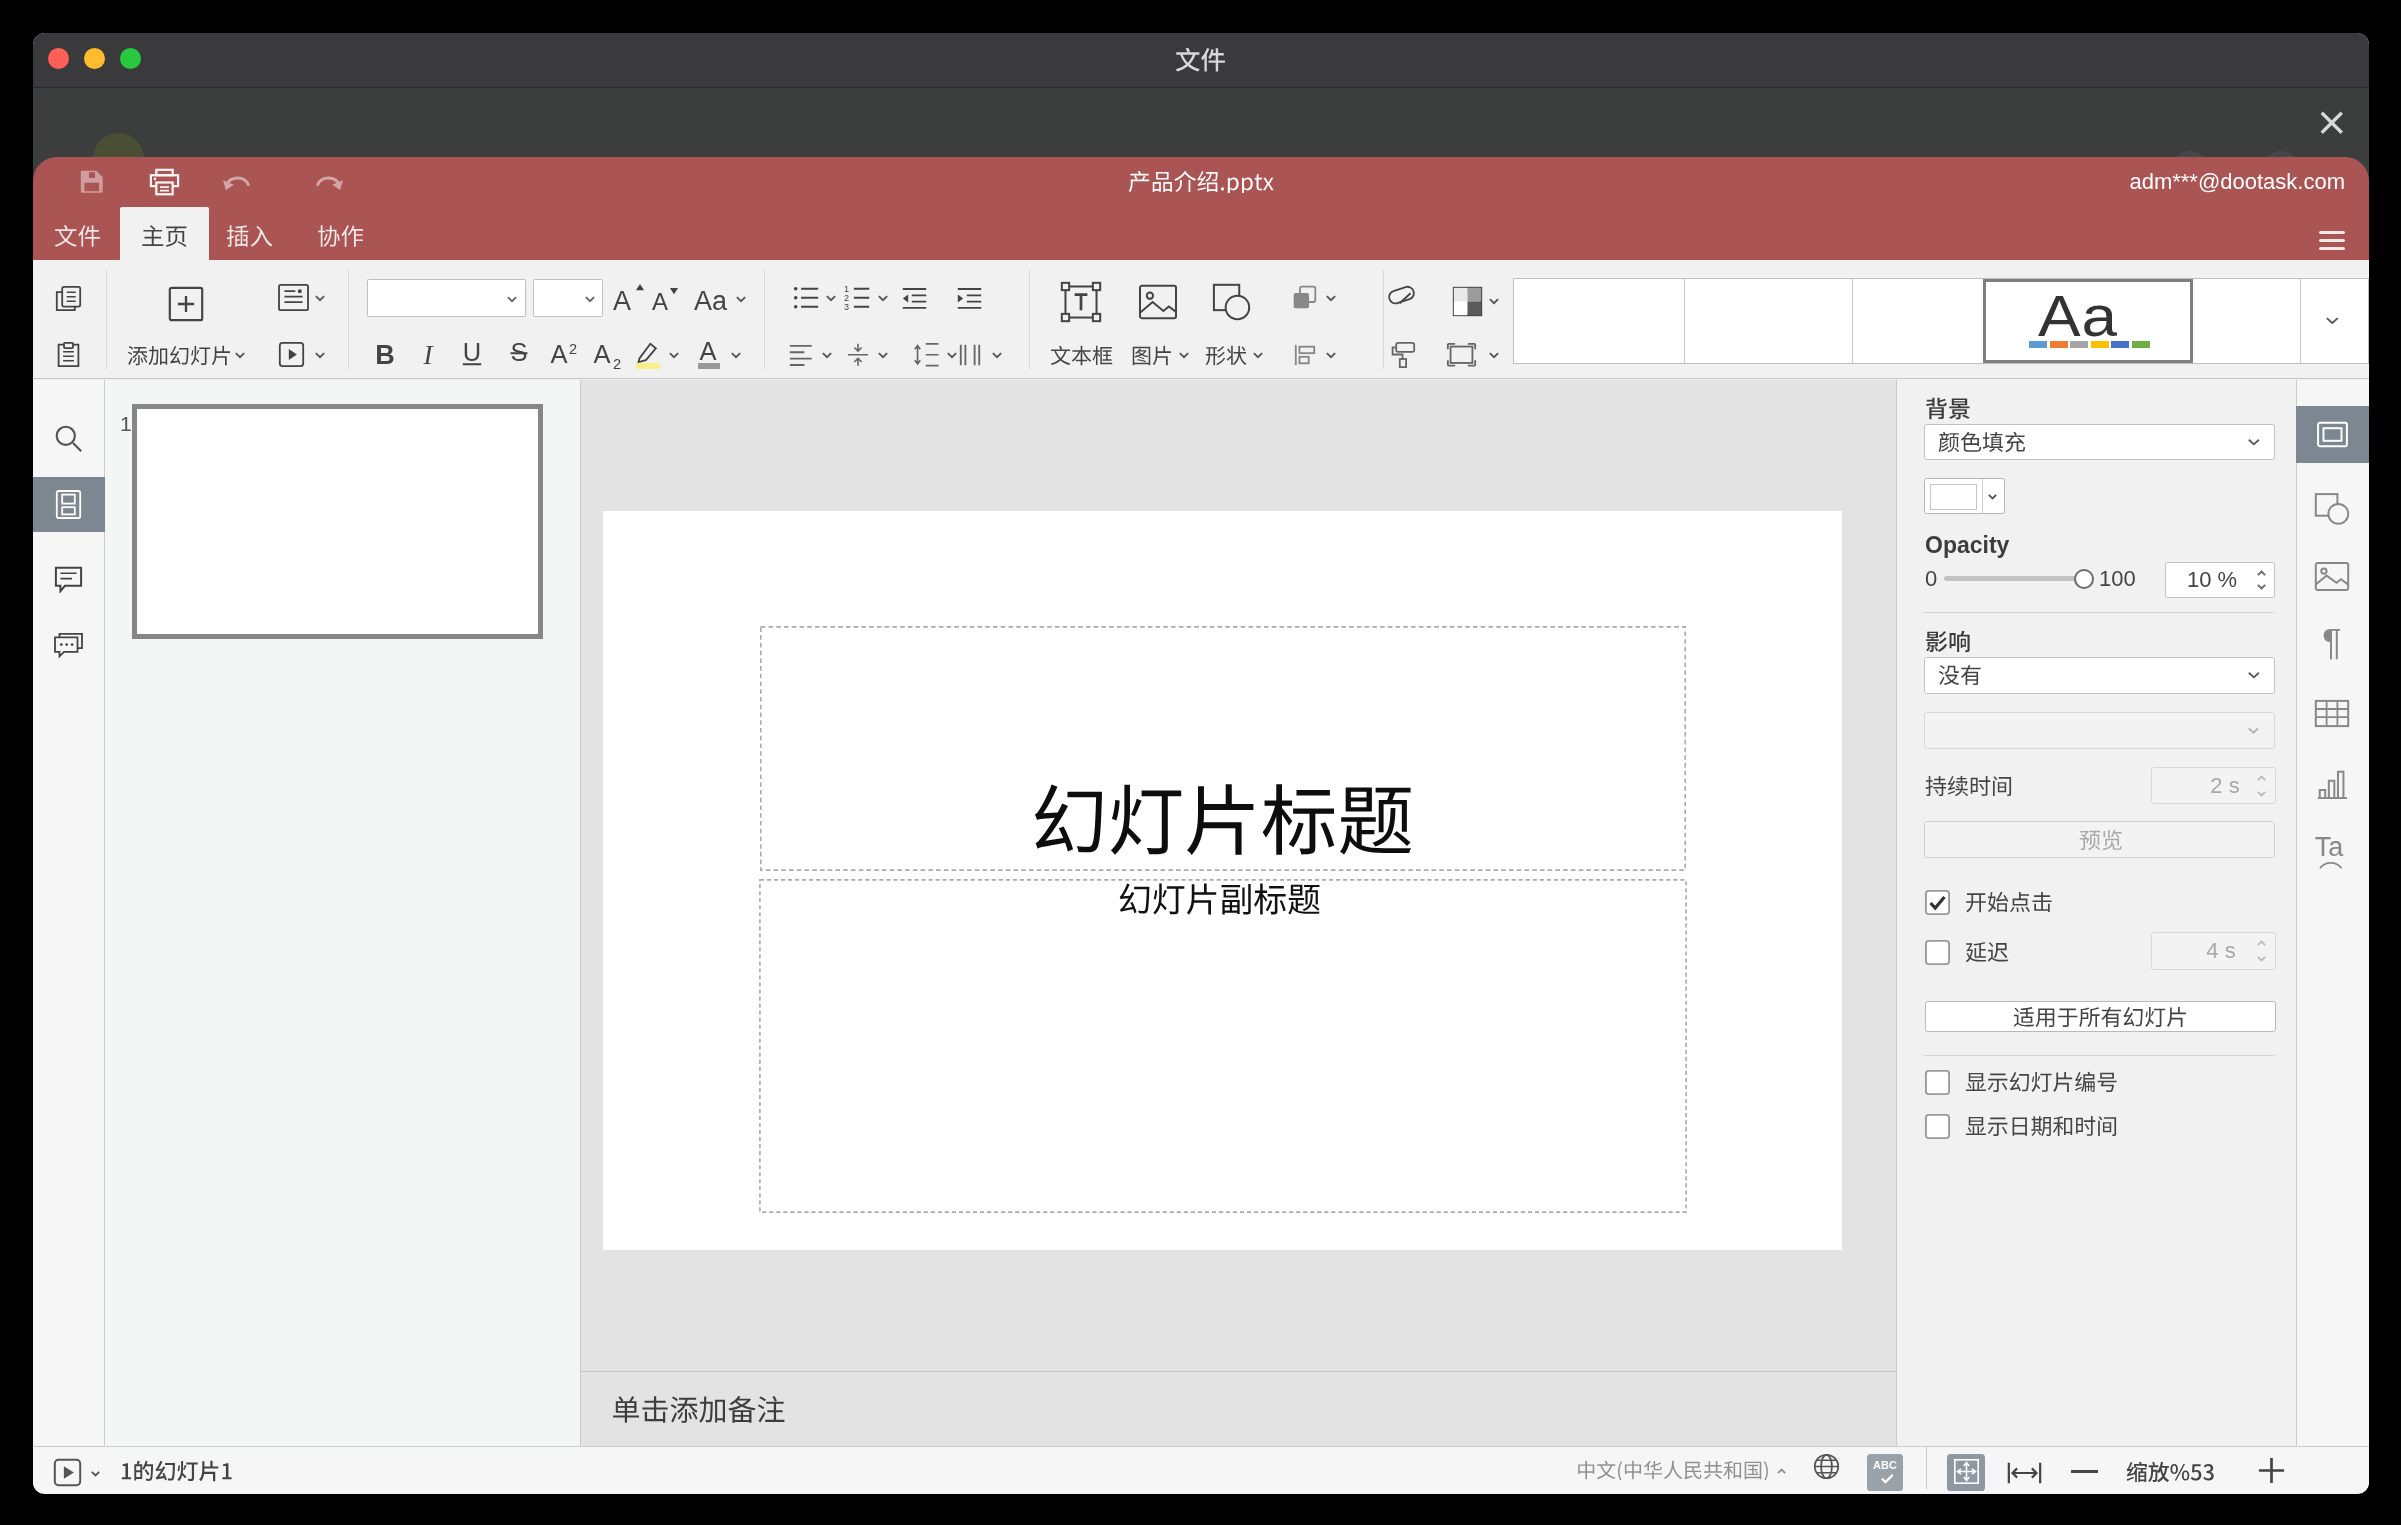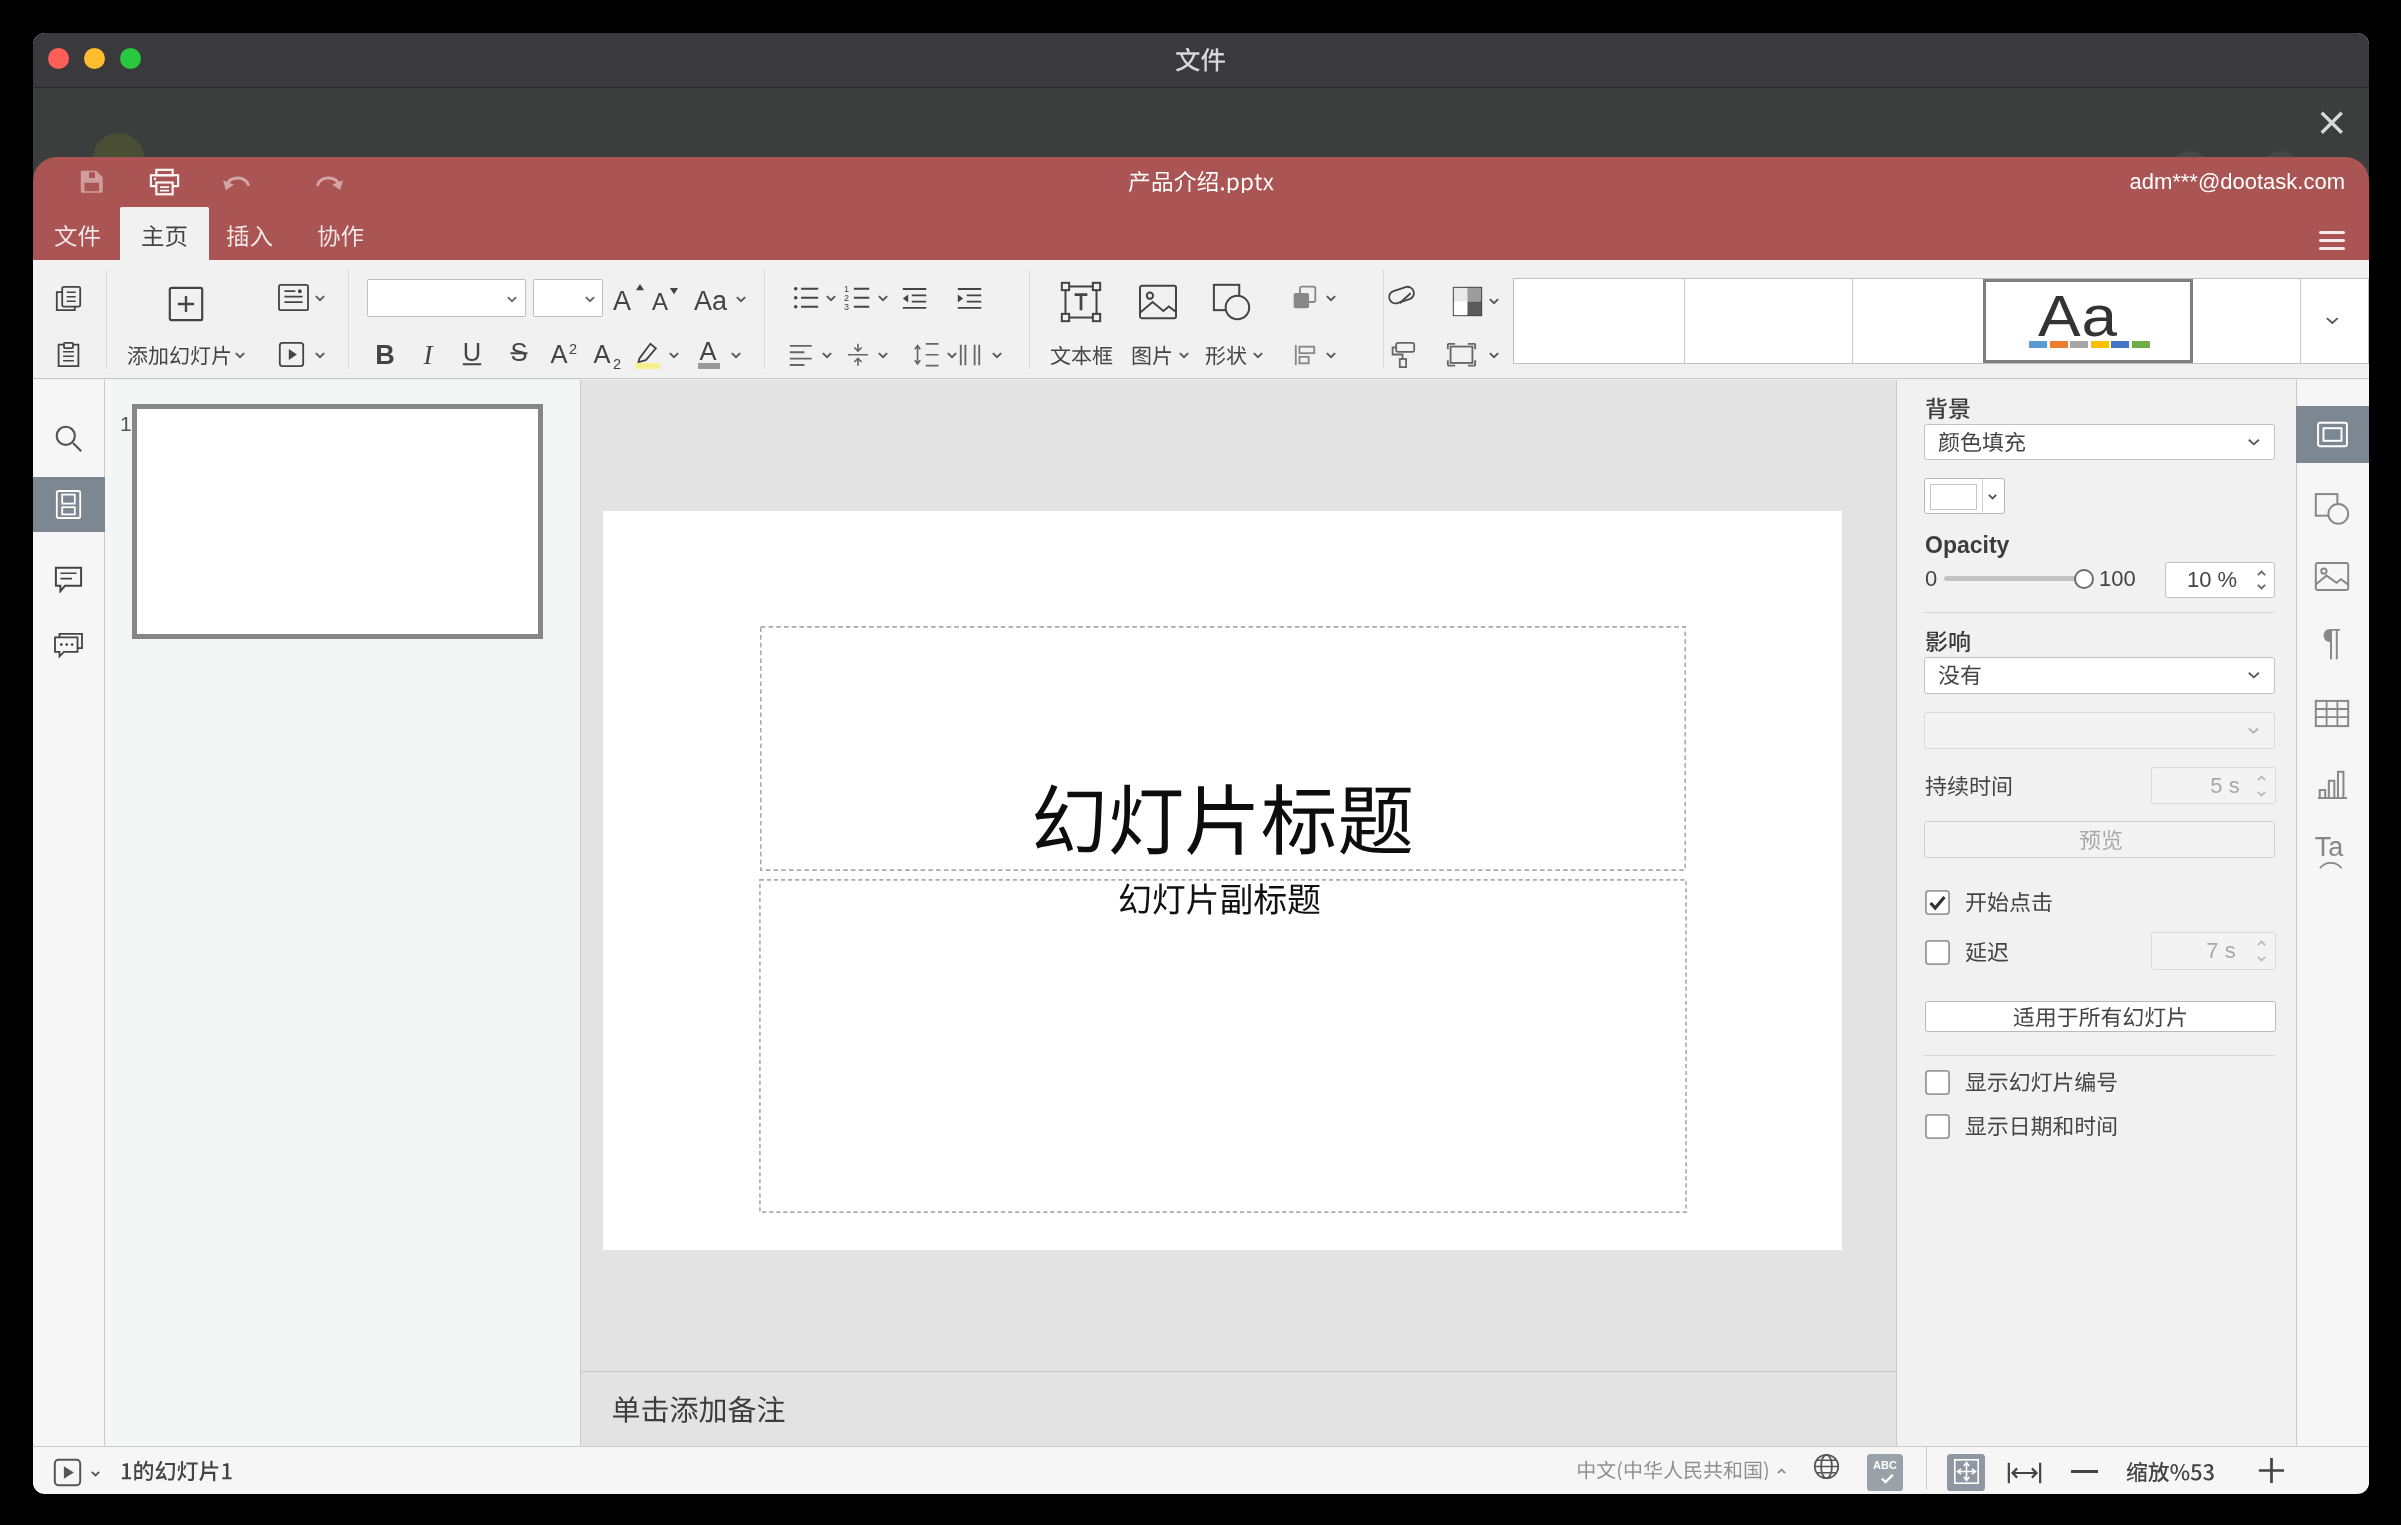--- a/index.html
+++ b/index.html
@@ -363,21 +363,21 @@
       <path d="M2 5.25 L7.5 10.200000000000001 L13 5.25"></path>
     </svg>
 <div style="position:absolute;left:1891px;top:679px;width:351px;height:37px;background:#f3f3f3;border:1.4px solid #d8d8d8;border-radius:2.7px;"></div>
 <svg style="position:absolute;left:2214px;top:691px" width="12.8" height="12.8" viewBox="0 0 14 14" fill="none" stroke="#b0b0b0" stroke-width="2.0">
       <path d="M2 4.8999999999999995 L7.0 9.520000000000001 L12 4.8999999999999995"></path>
     </svg>
 <svg style="position:absolute;left:1892px;top:742px;" width="88" height="22" viewBox="0 -880 4000 1000">
       <path fill="#444" d="M448 -204C491 -150 539 -74 558 -26L620 -65C599 -113 549 -185 506 -237ZM626 -835V-710H413V-642H626V-515H362V-446H758V-334H373V-265H758V-11C758 2 754 7 739 7C724 8 671 9 615 6C625 27 635 58 638 79C712 79 761 78 790 67C821 55 830 34 830 -11V-265H954V-334H830V-446H960V-515H698V-642H912V-710H698V-835ZM171 -839V-638H42V-568H171V-351C117 -334 67 -320 28 -309L47 -235L171 -275V-11C171 4 166 8 154 8C142 8 103 8 60 7C69 28 79 59 81 77C144 78 183 75 207 63C232 51 241 31 241 -10V-298L350 -334L340 -403L241 -372V-568H347V-638H241V-839Z M1474 -452C1518 -426 1571 -388 1597 -359L1633 -401C1607 -429 1553 -466 1509 -489ZM1401 -361C1448 -335 1503 -293 1529 -264L1566 -307C1538 -336 1483 -375 1437 -400ZM1689 -105C1768 -51 1863 29 1908 82L1957 35C1910 -17 1813 -94 1735 -146ZM1043 -58 1060 12C1145 -20 1256 -63 1361 -103L1349 -165C1235 -124 1120 -82 1043 -58ZM1401 -593V-528H1851C1837 -485 1821 -441 1807 -410L1867 -394C1890 -442 1916 -517 1937 -584L1889 -596L1877 -593H1693V-683H1885V-747H1693V-840H1619V-747H1438V-683H1619V-593ZM1648 -489V-370C1648 -333 1646 -292 1636 -251H1380V-185H1613C1576 -109 1504 -34 1361 26C1375 40 1396 65 1405 82C1576 8 1655 -88 1690 -185H1939V-251H1708C1716 -291 1718 -331 1718 -368V-489ZM1061 -423C1075 -430 1098 -436 1215 -451C1173 -386 1135 -334 1118 -314C1088 -276 1066 -250 1046 -246C1053 -229 1064 -196 1068 -182C1087 -196 1120 -207 1354 -271C1352 -285 1350 -314 1350 -334L1176 -291C1246 -380 1315 -487 1372 -594L1313 -628C1296 -590 1275 -552 1254 -516L1135 -504C1194 -591 1253 -701 1296 -808L1231 -838C1190 -717 1118 -586 1095 -552C1073 -518 1056 -494 1038 -490C1046 -471 1057 -437 1061 -423Z M2474 -452C2527 -375 2595 -269 2627 -208L2693 -246C2659 -307 2590 -409 2536 -485ZM2324 -402V-174H2153V-402ZM2324 -469H2153V-688H2324ZM2081 -756V-25H2153V-106H2394V-756ZM2764 -835V-640H2440V-566H2764V-33C2764 -13 2756 -6 2736 -6C2714 -4 2640 -4 2562 -7C2573 15 2585 49 2590 70C2690 70 2754 69 2790 56C2826 44 2840 22 2840 -33V-566H2962V-640H2840V-835Z M3091 -615V80H3168V-615ZM3106 -791C3152 -747 3204 -684 3227 -644L3289 -684C3265 -726 3211 -785 3164 -827ZM3379 -295H3619V-160H3379ZM3379 -491H3619V-358H3379ZM3311 -554V-98H3690V-554ZM3352 -784V-713H3836V-11C3836 2 3832 6 3819 7C3806 7 3765 8 3723 6C3733 25 3743 57 3747 75C3808 75 3851 75 3878 63C3904 50 3913 31 3913 -11V-784Z"></path>
     </svg>
 <div style="position:absolute;left:2118px;top:734px;width:125px;height:37px;background:#f3f3f3;border:1.4px solid #d8d8d8;border-radius:2.7px;"></div>
-<div style="position:absolute;left:2192px;top:753px;transform:translate(-50%,-50%);font:400 22px &quot;Liberation Sans&quot;,sans-serif;color:#a8a8a8;line-height:22px;white-space:nowrap;">5 s</div>
+<div style="position:absolute;left:2192px;top:753px;transform:translate(-50%,-50%);font:400 22px &quot;Liberation Sans&quot;,sans-serif;color:#a8a8a8;line-height:22px;white-space:nowrap;">2 s</div>
 <svg style="position:absolute;left:2223px;top:740px" width="11" height="11" viewBox="0 0 12 12" fill="none" stroke="#bbb" stroke-width="2.0">
       <path d="M2 7.800000000000001 L6.0 3.84 L10 7.800000000000001"></path>
     </svg>
 <svg style="position:absolute;left:2223px;top:755px" width="11" height="11" viewBox="0 0 12 12" fill="none" stroke="#bbb" stroke-width="2.0">
       <path d="M2 4.199999999999999 L6.0 8.16 L10 4.199999999999999"></path>
     </svg>
 <div style="position:absolute;left:1891px;top:788px;width:351px;height:37px;background:#f3f3f3;border:1.4px solid #d0d0d0;border-radius:2.7px;"></div>
 <svg style="position:absolute;left:2046px;top:796px;" width="44" height="22" viewBox="0 -880 2000 1000">
       <path fill="#a9a9a9" d="M670 -495V-295C670 -192 647 -57 410 21C427 35 447 60 456 75C710 -18 741 -168 741 -294V-495ZM725 -88C788 -38 869 34 908 79L960 26C920 -17 837 -86 775 -134ZM88 -608C149 -567 227 -512 282 -470H38V-403H203V-10C203 3 199 6 184 7C170 7 124 7 72 6C83 27 93 57 96 78C165 78 210 77 238 65C267 53 275 32 275 -8V-403H382C364 -349 344 -294 326 -256L383 -241C410 -295 441 -383 467 -460L420 -473L409 -470H341L361 -496C338 -514 306 -538 270 -562C329 -615 394 -692 437 -764L391 -796L378 -792H59V-725H328C297 -680 256 -631 218 -598L129 -656ZM500 -628V-152H570V-559H846V-154H919V-628H724L759 -728H959V-796H464V-728H677C670 -695 661 -659 652 -628Z M1644 -626C1695 -578 1752 -510 1777 -464L1844 -496C1818 -541 1762 -606 1708 -653ZM1115 -784V-502H1188V-784ZM1324 -830V-469H1397V-830ZM1528 -183V-26C1528 47 1553 66 1651 66C1672 66 1806 66 1827 66C1907 66 1928 38 1937 -76C1917 -80 1887 -90 1871 -102C1867 -11 1860 2 1820 2C1791 2 1680 2 1658 2C1611 2 1603 -2 1603 -27V-183ZM1457 -326V-248C1457 -168 1431 -55 1066 22C1083 37 1104 65 1114 82C1491 -7 1535 -142 1535 -246V-326ZM1196 -439V-121H1270V-372H1741V-127H1819V-439ZM1586 -841C1559 -729 1512 -615 1451 -541C1470 -533 1501 -514 1515 -503C1549 -548 1580 -606 1606 -671H1935V-738H1632C1641 -767 1650 -796 1658 -826Z"></path>
     </svg>
@@ -388,21 +388,21 @@
 <svg style="position:absolute;left:1932px;top:858px;" width="88" height="22" viewBox="0 -880 4000 1000">
       <path fill="#444" d="M649 -703V-418H369V-461V-703ZM52 -418V-346H288C274 -209 223 -75 54 28C74 41 101 66 114 84C299 -33 351 -189 365 -346H649V81H726V-346H949V-418H726V-703H918V-775H89V-703H293V-461L292 -418Z M1462 -327V80H1531V36H1833V78H1905V-327ZM1531 -31V-259H1833V-31ZM1429 -407C1458 -419 1501 -423 1873 -452C1886 -426 1897 -402 1905 -381L1969 -414C1938 -491 1868 -608 1800 -695L1740 -666C1774 -622 1808 -569 1838 -517L1519 -497C1585 -587 1651 -703 1705 -819L1627 -841C1577 -714 1495 -580 1468 -544C1443 -508 1423 -484 1404 -480C1413 -460 1425 -423 1429 -407ZM1202 -565H1316C1304 -437 1281 -329 1247 -241C1213 -268 1178 -295 1144 -319C1163 -390 1184 -477 1202 -565ZM1065 -292C1115 -258 1168 -216 1217 -174C1171 -84 1112 -20 1040 19C1056 33 1076 60 1086 78C1162 31 1223 -34 1271 -124C1309 -87 1342 -52 1364 -21L1410 -82C1385 -115 1347 -154 1303 -193C1349 -305 1377 -448 1389 -630L1345 -637L1333 -635H1216C1229 -703 1240 -770 1248 -831L1178 -836C1171 -774 1161 -705 1148 -635H1043V-565H1134C1113 -462 1088 -363 1065 -292Z M2237 -465H2760V-286H2237ZM2340 -128C2353 -63 2361 21 2361 71L2437 61C2436 13 2426 -70 2411 -134ZM2547 -127C2576 -65 2606 19 2617 69L2690 50C2678 0 2646 -81 2615 -142ZM2751 -135C2801 -72 2857 17 2880 72L2951 42C2926 -13 2868 -98 2818 -161ZM2177 -155C2146 -81 2095 0 2042 46L2110 79C2165 26 2216 -58 2248 -136ZM2166 -536V-216H2835V-536H2530V-663H2910V-734H2530V-840H2455V-536Z M3148 -301V23H3775V80H3852V-301H3775V-50H3542V-378H3937V-453H3542V-610H3868V-685H3542V-839H3464V-685H3139V-610H3464V-453H3065V-378H3464V-50H3227V-301Z"></path>
     </svg>
 <svg style="position:absolute;left:1892px;top:907px" width="25" height="25" viewBox="0 0 27 27">
       <rect x="1" y="1" width="25" height="25" rx="3" fill="#fff" stroke="#9a9a9a" stroke-width="2"></rect>
     </svg>
 <svg style="position:absolute;left:1932px;top:908px;" width="44" height="22" viewBox="0 -880 2000 1000">
       <path fill="#444" d="M435 -560V-122H949V-191H724V-444H941V-512H724V-724C802 -738 874 -756 933 -776L876 -835C767 -794 567 -760 395 -741C404 -724 414 -697 416 -679C491 -687 572 -698 650 -711V-191H505V-560ZM93 -395C93 -403 107 -412 120 -420H280C266 -328 244 -249 214 -183C182 -226 157 -279 137 -345L77 -322C104 -236 138 -170 180 -118C140 -52 90 -2 32 34C49 44 77 70 88 87C143 51 191 1 232 -63C341 31 488 54 669 54H937C942 33 955 -1 968 -19C914 -17 712 -17 671 -17C506 -17 367 -37 267 -125C311 -218 343 -334 360 -478L315 -490L302 -488H186C237 -563 290 -658 338 -757L291 -787L268 -777H50V-709H237C196 -621 145 -539 127 -515C106 -484 81 -459 63 -455C73 -440 87 -409 93 -395Z M1080 -785C1136 -733 1202 -658 1231 -609L1292 -652C1261 -700 1194 -772 1137 -823ZM1605 -391C1695 -301 1807 -176 1859 -99L1923 -148C1868 -225 1753 -346 1664 -433ZM1262 -479H1049V-408H1187V-127C1143 -110 1091 -66 1038 -9L1089 61C1140 -6 1189 -66 1222 -66C1245 -66 1277 -32 1319 -6C1389 37 1473 49 1597 49C1693 49 1872 43 1943 38C1944 17 1956 -21 1965 -42C1868 -31 1718 -23 1600 -23C1486 -23 1401 -30 1336 -70C1302 -90 1281 -110 1262 -122ZM1491 -534V-560V-715H1814V-534ZM1413 -788V-561C1413 -436 1402 -266 1307 -146C1325 -137 1359 -114 1372 -100C1452 -200 1479 -340 1488 -462H1890V-788Z"></path>
     </svg>
 <div style="position:absolute;left:2118px;top:899px;width:125px;height:38px;background:#f3f3f3;border:1.4px solid #d8d8d8;border-radius:2.7px;"></div>
-<div style="position:absolute;left:2188px;top:918px;transform:translate(-50%,-50%);font:400 22px &quot;Liberation Sans&quot;,sans-serif;color:#a8a8a8;line-height:22px;white-space:nowrap;">7 s</div>
+<div style="position:absolute;left:2188px;top:918px;transform:translate(-50%,-50%);font:400 22px &quot;Liberation Sans&quot;,sans-serif;color:#a8a8a8;line-height:22px;white-space:nowrap;">4 s</div>
 <svg style="position:absolute;left:2223px;top:905px" width="11" height="11" viewBox="0 0 12 12" fill="none" stroke="#bbb" stroke-width="2.0">
       <path d="M2 7.800000000000001 L6.0 3.84 L10 7.800000000000001"></path>
     </svg>
 <svg style="position:absolute;left:2223px;top:920px" width="11" height="11" viewBox="0 0 12 12" fill="none" stroke="#bbb" stroke-width="2.0">
       <path d="M2 4.199999999999999 L6.0 8.16 L10 4.199999999999999"></path>
     </svg>
 <div style="position:absolute;left:1892px;top:968px;width:351px;height:31px;background:#fff;border:1.4px solid #b9b9b9;border-radius:2.7px;"></div>
 <svg style="position:absolute;left:1980px;top:973px;" width="175" height="22" viewBox="0 -880 8000 1000">
       <path fill="#444" d="M62 -763C116 -714 180 -644 209 -598L268 -644C238 -690 172 -758 117 -804ZM459 -339H808V-175H459ZM248 -483H39V-413H176V-103C133 -85 85 -46 38 1L85 64C137 2 188 -51 223 -51C246 -51 278 -21 320 2C391 42 476 52 595 52C691 52 868 47 940 42C942 21 953 -14 961 -33C864 -22 714 -15 597 -15C488 -15 401 -21 337 -58C295 -80 271 -101 248 -110ZM387 -401V-113H883V-401H672V-528H953V-595H672V-727C755 -738 833 -752 893 -770L856 -833C736 -796 523 -772 350 -759C358 -742 367 -716 369 -699C440 -703 519 -709 597 -717V-595H306V-528H597V-401Z M1153 -770V-407C1153 -266 1143 -89 1032 36C1049 45 1079 70 1090 85C1167 0 1201 -115 1216 -227H1467V71H1543V-227H1813V-22C1813 -4 1806 2 1786 3C1767 4 1699 5 1629 2C1639 22 1651 55 1655 74C1749 75 1807 74 1841 62C1875 50 1887 27 1887 -22V-770ZM1227 -698H1467V-537H1227ZM1813 -698V-537H1543V-698ZM1227 -466H1467V-298H1223C1226 -336 1227 -373 1227 -407ZM1813 -466V-298H1543V-466Z M2124 -769V-694H2470V-441H2055V-366H2470V-30C2470 -9 2462 -3 2440 -3C2418 -2 2341 -1 2259 -4C2271 18 2285 53 2290 75C2393 75 2459 74 2496 61C2534 49 2549 25 2549 -30V-366H2946V-441H2549V-694H2876V-769Z M3534 -739V-406C3534 -267 3523 -91 3404 32C3420 42 3451 67 3462 82C3591 -48 3611 -255 3611 -406V-429H3766V77H3841V-429H3958V-501H3611V-684C3726 -702 3854 -728 3939 -764L3888 -828C3806 -790 3659 -758 3534 -739ZM3172 -361V-391V-521H3370V-361ZM3441 -819C3362 -783 3218 -756 3098 -741V-391C3098 -261 3093 -88 3029 34C3045 43 3077 68 3090 82C3147 -22 3165 -167 3170 -293H3442V-589H3172V-685C3284 -699 3408 -721 3489 -756Z M4391 -840C4379 -797 4365 -753 4347 -710H4063V-640H4316C4252 -508 4160 -386 4040 -304C4054 -290 4078 -263 4088 -246C4151 -291 4207 -345 4255 -406V79H4329V-119H4748V-15C4748 0 4743 6 4726 6C4707 7 4646 8 4580 5C4590 26 4601 57 4605 77C4691 77 4746 77 4779 66C4812 53 4822 30 4822 -14V-524H4336C4359 -562 4379 -600 4397 -640H4939V-710H4427C4442 -747 4455 -785 4467 -822ZM4329 -289H4748V-184H4329ZM4329 -353V-456H4748V-353Z M5476 -742V-671H5850C5838 -240 5823 -77 5790 -41C5779 -28 5767 -24 5748 -24C5723 -24 5662 -24 5595 -30C5609 -9 5618 22 5619 44C5679 48 5741 50 5777 46C5813 42 5835 33 5858 2C5899 -48 5912 -214 5926 -701C5926 -712 5926 -742 5926 -742ZM5086 1C5110 -13 5149 -21 5446 -75C5462 -32 5474 8 5481 39L5549 10C5530 -69 5476 -194 5426 -290L5363 -266C5383 -227 5403 -184 5421 -140L5189 -102C5293 -230 5397 -391 5483 -556L5408 -590C5390 -551 5370 -511 5349 -473L5160 -460C5227 -558 5294 -685 5345 -807L5269 -837C5222 -701 5141 -555 5115 -518C5091 -479 5072 -453 5052 -448C5061 -427 5074 -390 5078 -374C5096 -381 5126 -387 5310 -403C5243 -289 5177 -195 5149 -162C5110 -112 5083 -79 5059 -72C5069 -52 5082 -15 5086 1Z M6100 -635C6095 -556 6080 -452 6056 -390L6114 -366C6140 -438 6154 -547 6157 -628ZM6380 -651C6364 -589 6332 -499 6307 -443L6353 -422C6382 -474 6415 -558 6444 -626ZM6219 -835V-515C6219 -328 6203 -128 6043 25C6060 36 6086 63 6097 80C6184 -3 6233 -100 6260 -201C6304 -153 6364 -85 6390 -49L6440 -107C6415 -136 6312 -244 6276 -276C6289 -355 6292 -436 6292 -515V-835ZM6444 -758V-685H6707V-30C6707 -12 6700 -6 6680 -5C6658 -4 6586 -4 6512 -7C6524 15 6538 52 6543 74C6638 74 6700 73 6737 60C6773 47 6786 21 6786 -30V-685H6961V-758Z M7180 -814V-481C7180 -304 7166 -119 7038 23C7057 36 7084 64 7097 82C7189 -19 7230 -141 7246 -267H7668V80H7749V-344H7254C7257 -390 7258 -435 7258 -481V-504H7903V-581H7621V-839H7542V-581H7258V-814Z"></path>
     </svg>

